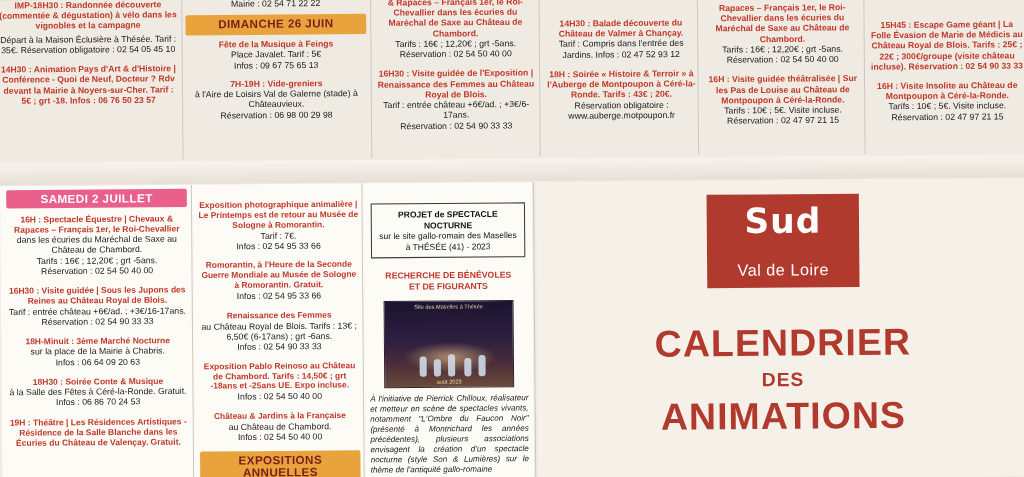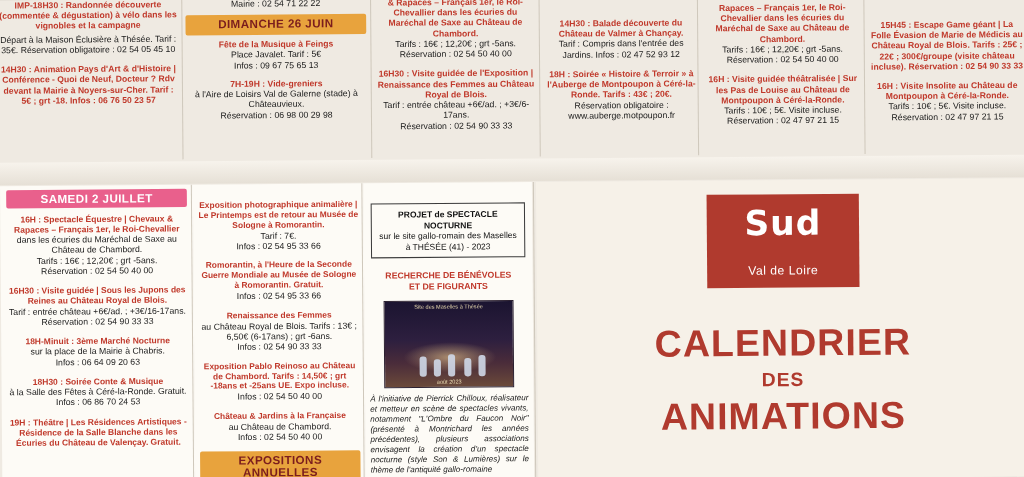--- a/index.html
+++ b/index.html
@@ -77,21 +77,21 @@
   .logopanel {
     position:absolute; left:536px; top:183px; width:484px; height:294px;
     background:#f6f1e8;
   }
   .logobox {
     position:absolute; left:168px; top:14px; width:150px; height:92px;
     background:#b03a2e; display:flex; flex-direction:column;
     align-items:center; justify-content:center; color:#fff;
   }
   .logobox .sud { font-size:34px; font-weight:bold; letter-spacing:1px; line-height:1; font-family:"DejaVu Sans", sans-serif;}
-  .logobox .vdl { font-size:12px; margin-top:23px; letter-spacing:.5px; }
+  .logobox .vdl { font-size:16px; margin-top:23px; letter-spacing:.5px; }
   .calendrier { position:absolute; left:0; right:0; top:140px; text-align:center;
     color:#b03a2e; font-size:37px; font-weight:bold; letter-spacing:1px; }
   .des { position:absolute; left:0; right:0; top:186px; text-align:center;
     color:#b03a2e; font-size:19px; font-weight:bold; letter-spacing:1px; }
   .animations { position:absolute; left:0; right:0; top:212px; text-align:center;
     color:#b03a2e; font-size:37px; font-weight:bold; letter-spacing:1px; }
 
   
   .vline { position:absolute; width:1px; background:#cfc8bc; }
   .glare { position:absolute; left:0; top:160px; width:1024px; height:22px;

